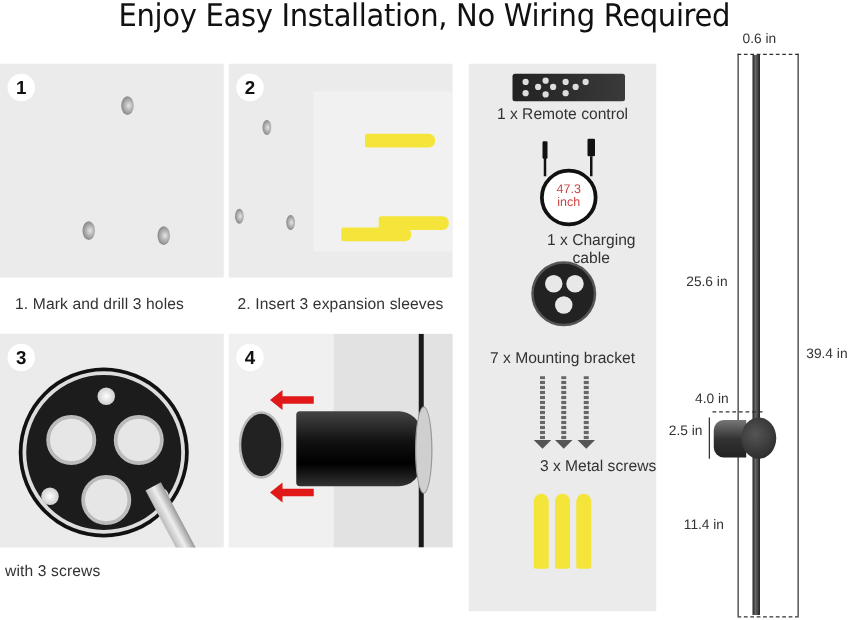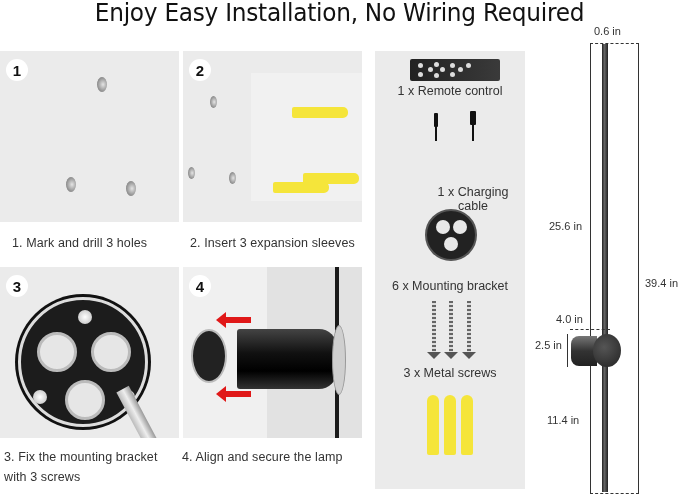--- a/index.html
+++ b/index.html
@@ -100,36 +100,34 @@
     <div class="b-hole" style="left:16px;top:32px;width:40px;height:40px;"></div>
     <div class="b-hole" style="left:70px;top:32px;width:40px;height:40px;"></div>
     <div class="b-hole" style="left:44px;top:80px;width:40px;height:40px;"></div>
     <div class="b-screw" style="left:12px;top:90px;"></div>
     <div class="b-screw" style="left:100px;top:90px;"></div>
   </div>
   <div style="position:absolute;left:132px;top:118px;width:14px;height:70px;background:linear-gradient(90deg,#bbb,#eee,#999);transform:rotate(-28deg);"></div>
   <div class="step-badge">3</div>
 </div>
 <div class="caption" style="left:4px;top:447px;">
-  <div>3. Fix the mounting bracket</div>
   <div>with 3 screws</div>
 </div>
 
 <div class="panel" style="left:183px;top:267px;width:179px;height:171px;background:#f0f0f0;">
   <div class="wall-strip"></div>
   <div class="cable4"></div>
   <div class="mount4"></div>
   <div class="cyl"></div>
   <div class="disc"></div>
   <div class="arrow" style="left:42px;top:50px;"></div>
   <div class="arrow" style="left:42px;top:124px;"></div>
   <div class="step-badge">4</div>
 </div>
 <div class="caption" style="left:182px;top:447px;">
-  <div>4. Align and secure the lamp</div>
 </div>
 
 <div class="acc-panel">
   <div class="remote">
     <div class="rbtn" style="left:8px;top:4px;"></div>
       <div class="rbtn" style="left:8px;top:13px;"></div>
     <div class="rbtn" style="left:18px;top:8px;"></div>
       <div class="rbtn" style="left:24px;top:3px;"></div>
     <div class="rbtn" style="left:24px;top:14px;"></div>
       <div class="rbtn" style="left:30px;top:8px;"></div>
@@ -137,33 +135,39 @@
       <div class="rbtn" style="left:40px;top:13px;"></div>
     <div class="rbtn" style="left:48px;top:8px;"></div>
       <div class="rbtn" style="left:56px;top:4px;"></div>
   </div>
   <div class="acc-label" style="top:33px;">1 x Remote control</div>
 
   <div class="plug" style="left:59px;top:62px;width:4px;"></div>
   <div class="plug" style="left:95px;top:60px;"></div>
   <div class="wire" style="left:60px;top:74px;height:16px;"></div>
   <div class="wire" style="left:97px;top:74px;height:16px;"></div>
+  <div class="coil">
+    <div class="coil-text">
+      <div>47.3</div>
+      <div>inch</div>
+    </div>
+  </div>
   <div class="acc-label" style="top:134px;padding-left:46px;">1 x Charging cable</div>
 
   <div class="mbracket">
     <div class="mb-hole" style="left:9px;top:9px;"></div>
     <div class="mb-hole" style="left:26px;top:9px;"></div>
     <div class="mb-hole" style="left:17px;top:26px;"></div>
   </div>
-  <div class="acc-label" style="top:228px;">6 x Mounting bracket</div>
+  <div class="acc-label" style="top:228px;">7 x Mounting bracket</div>
 
   <div class="screw" style="left:57px;top:250px;"></div>
   <div class="screw" style="left:74px;top:250px;"></div>
   <div class="screw" style="left:92px;top:250px;"></div>
-  <div class="acc-label" style="top:315px;">3 x Metal screws</div>
+  <div class="acc-label" style="top:315px;text-align:right;">3 x Metal screws</div>
 
   <div class="sleeve" style="left:52px;top:344px;"></div>
   <div class="sleeve" style="left:69px;top:344px;"></div>
   <div class="sleeve" style="left:86px;top:344px;"></div>
 </div>
 
 <div>
   <div class="dim-text" style="left:594px;top:25px;">0.6 in</div>
   <div class="dashed-h" style="left:590px;top:43px;width:49px;"></div>
   <div class="dashed-h" style="left:590px;top:493px;width:49px;"></div>

